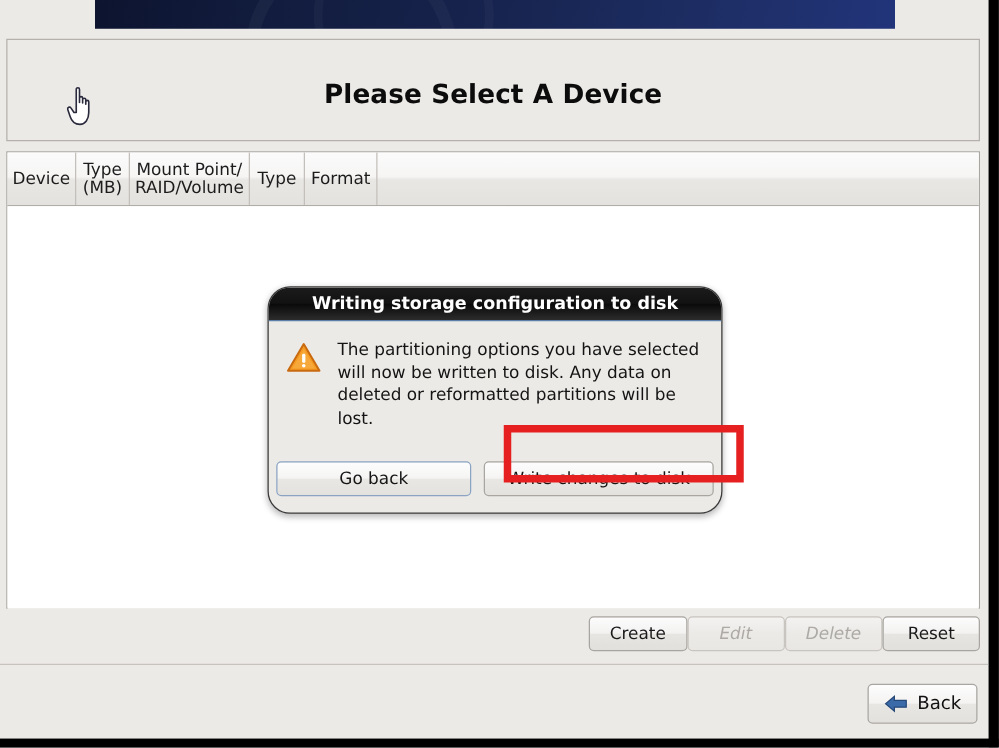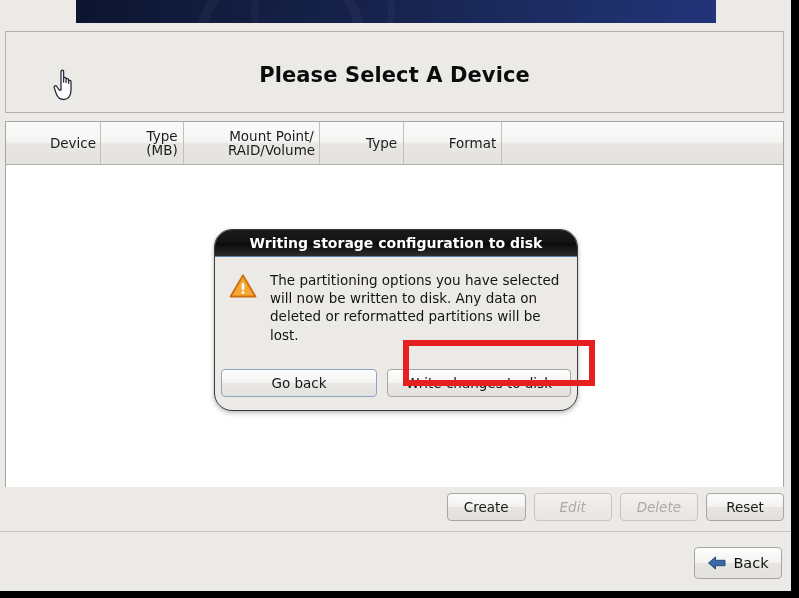--- a/index.html
+++ b/index.html
@@ -103,40 +103,38 @@
     align-items: center;
     justify-content: center;
     text-align: center;
     font-size: 13.5px;
     color: #1c1c1c;
     line-height: 1.05;
     border-right: 1px solid #c3c0bb;
     box-sizing: border-box;
     padding: 9px 6px;
     white-space: pre-line;
-    margin-left: 40px;
   }
   .th.last { border-right: 1px solid #c3c0bb; }
   .th.filler { flex: 1; border-right: none; }
   #table-body {
     background: #ffffff;
     height: 322px;
   }
 
   
   #action-row {
     position: absolute;
     left: 5px;
     top: 492px;
     width: 779px;
     height: 30px;
     display: flex;
     justify-content: flex-end;
     align-items: center;
-    gap: 8px;
   }
   .gbtn {
     font-family: "DejaVu Sans", "Liberation Sans", sans-serif;
     font-size: 13.5px;
     color: #1a1a1a;
     background: linear-gradient(to bottom, #fcfcfc 0%, #f3f2f1 48%, #e7e5e2 52%, #e2e0dc 100%);
     border: 1px solid #a9a6a1;
     border-radius: 4px;
     height: 28px;
     min-width: 78px;
@@ -169,21 +167,21 @@
     right: 9px;
     top: 547px;
     display: flex;
     gap: 8px;
     align-items: center;
   }
   .navbtn {
     position: relative;
     display: flex;
     align-items: center;
-    justify-content: center;
+    justify-content: space-between;
     gap: 6px;
     height: 32px;
     min-width: 88px;
     padding: 0 12px;
     box-sizing: border-box;
     font-size: 14.5px;
     color: #111;
     background: linear-gradient(to bottom, #fdfdfd 0%, #f4f3f2 48%, #e8e6e3 52%, #e3e1dd 100%);
     border: 1px solid #a9a6a1;
     border-radius: 4px;

